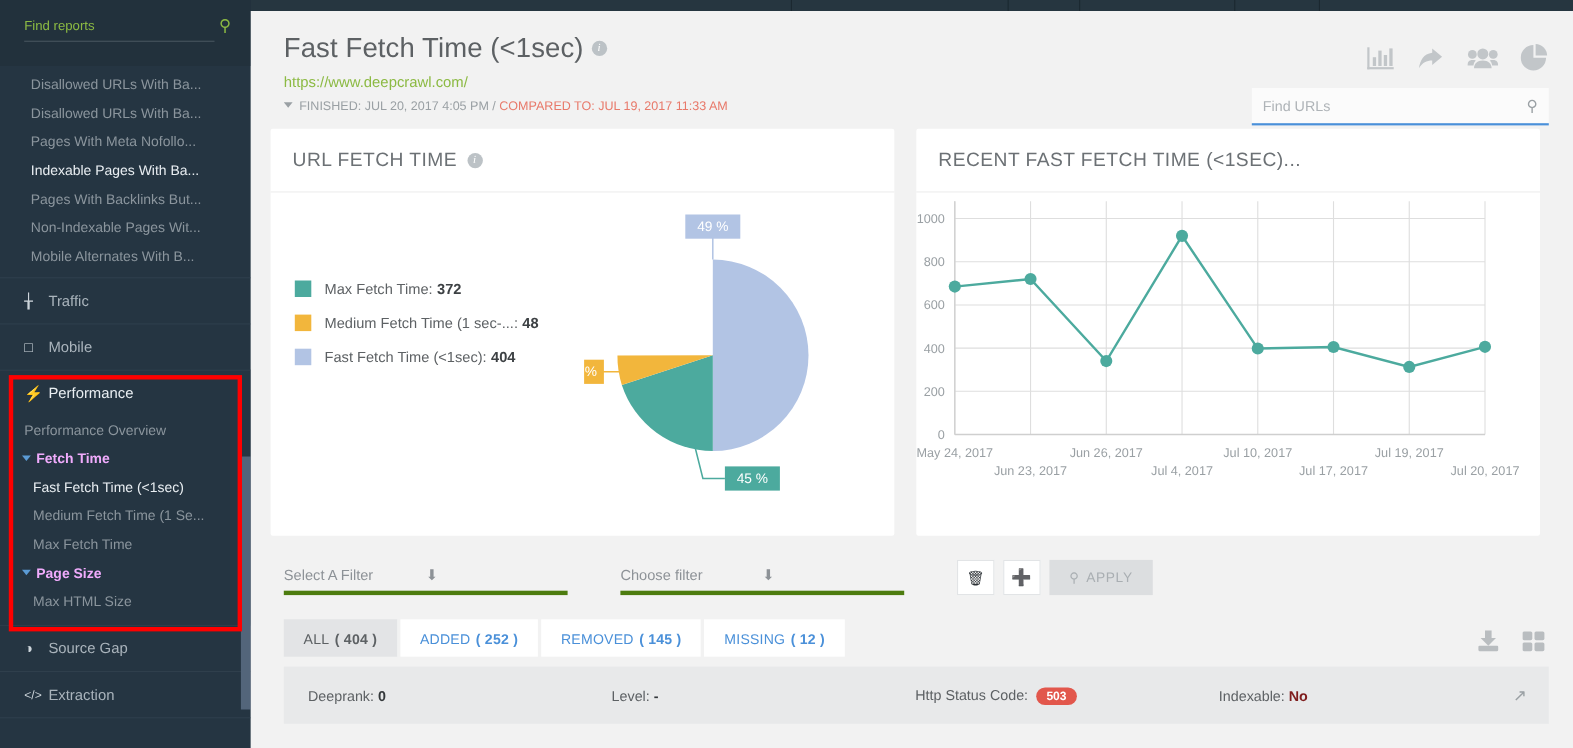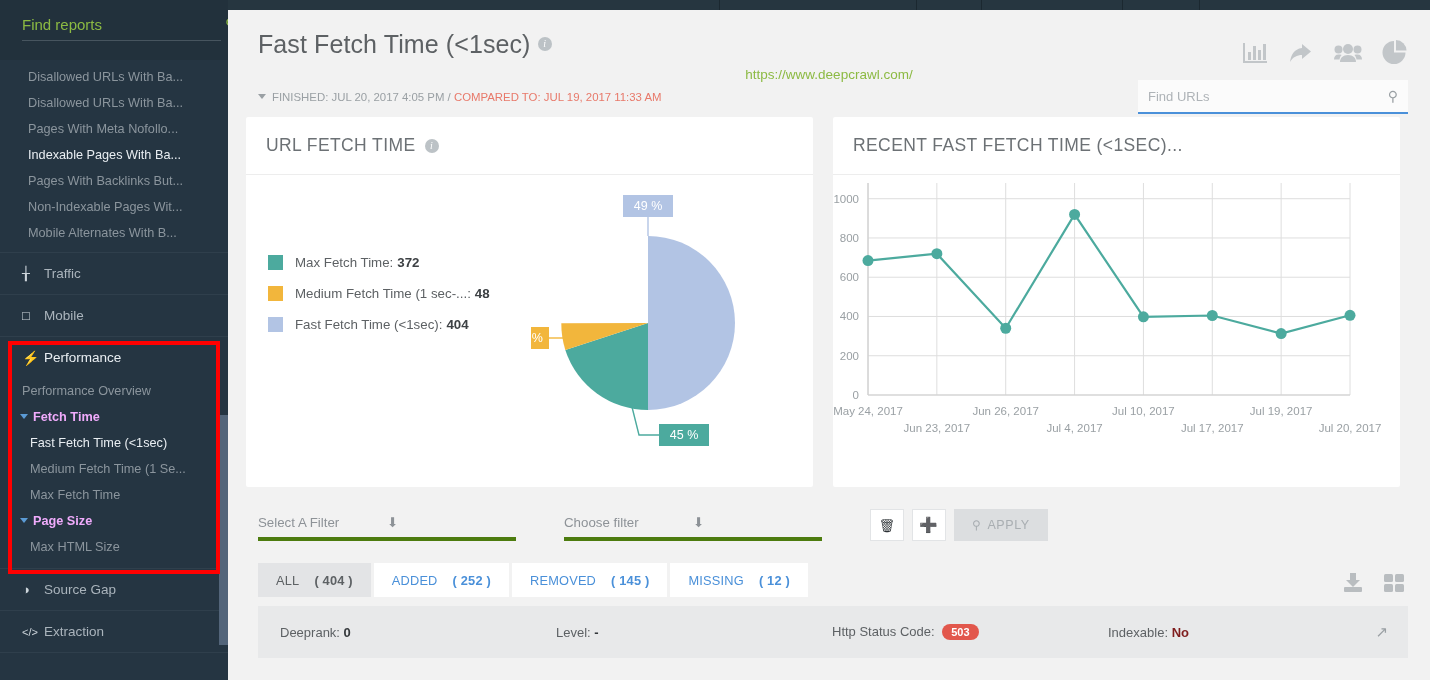--- a/index.html
+++ b/index.html
@@ -23,21 +23,21 @@
     position: absolute; left: 0; top: 0; width: 228px; height: 680px;
     background: #253542; color: #9fa9b2; overflow: hidden;
   }
   .side-search {
     height: 60px; background: #22313c; padding: 16px 18px 0 22px;
     display: flex; align-items: flex-start; position: relative;
   }
   .side-search-input {
     flex: 1; background: transparent; border: none;
     border-bottom: 1px solid #47555f; color: #7dd3fc;
-    font-family: "Liberation Sans", sans-serif; font-size: 15px;
+    font-family: "Liberation Sans", sans-serif; font-size: 12px;
     padding-bottom: 7px; outline: none;
   }
   .side-search-input::placeholder { color: #8cba43; opacity: 1; }
   .side-search-icon {
     color: #8cba43; margin-left: 4px; font-size: 15px; line-height: 1;
     padding-bottom: 6px; cursor: pointer;
   }
   .report-list { padding: 4px 0 6px 0; }
   .report-item {
     height: 26px; line-height: 26px; padding: 0 10px 0 28px;
@@ -97,21 +97,21 @@
     display: inline-block;
   }
   .info-dot {
     display: inline-block; width: 14px; height: 14px; border-radius: 50%;
     background: #bcc2c6; color: #fff; font-size: 10px; line-height: 14px;
     text-align: center; vertical-align: 6px; margin-left: 7px;
     font-style: italic; font-family: "Liberation Serif", serif; cursor: pointer;
   }
   .page-url {
     display: block; color: #8cba43; font-size: 13.5px; margin-top: 8px;
-    text-decoration: none; cursor: pointer; text-align: center;
+    text-decoration: none; cursor: pointer;
   }
   .page-meta { margin-top: 9px; font-size: 11.4px; color: #9aa0a4; }
   .page-meta .caret {
     display: inline-block; border-left: 4px solid transparent;
     border-right: 4px solid transparent; border-top: 5px solid #9aa0a4;
     margin-right: 6px; vertical-align: 2px; cursor: pointer;
   }
   .page-meta .compared { color: #e8796a; }
 
   .head-icons {
@@ -180,21 +180,21 @@
   .tabbar {
     display: flex; align-items: flex-end; padding: 22px 22px 0 30px;
     position: relative;
   }
   .tab {
     height: 34px; padding: 0 18px; display: flex; align-items: center;
     font-size: 12.8px; color: #4a90d9; background: #fff;
     margin-right: 3px; cursor: pointer; letter-spacing: .2px;
   }
   .tab.active { background: #e3e4e6; color: #5d6164; }
-  .tab b { margin-left: 15px; text-align: right; }
+  .tab b { margin-left: 5px; text-align: right; }
   .tab-tools {
     position: absolute; right: 24px; bottom: 4px; display: flex;
     gap: 20px; align-items: center;
   }
   .tab-tools svg { fill: #b9bdc0; cursor: pointer; display: block; }
 
   .result-row {
     margin: 9px 22px 0 30px; background: #e8e9ea; height: 52px;
     display: flex; align-items: center; padding: 0 22px;
     font-size: 13px; color: #5d6164; position: relative;

